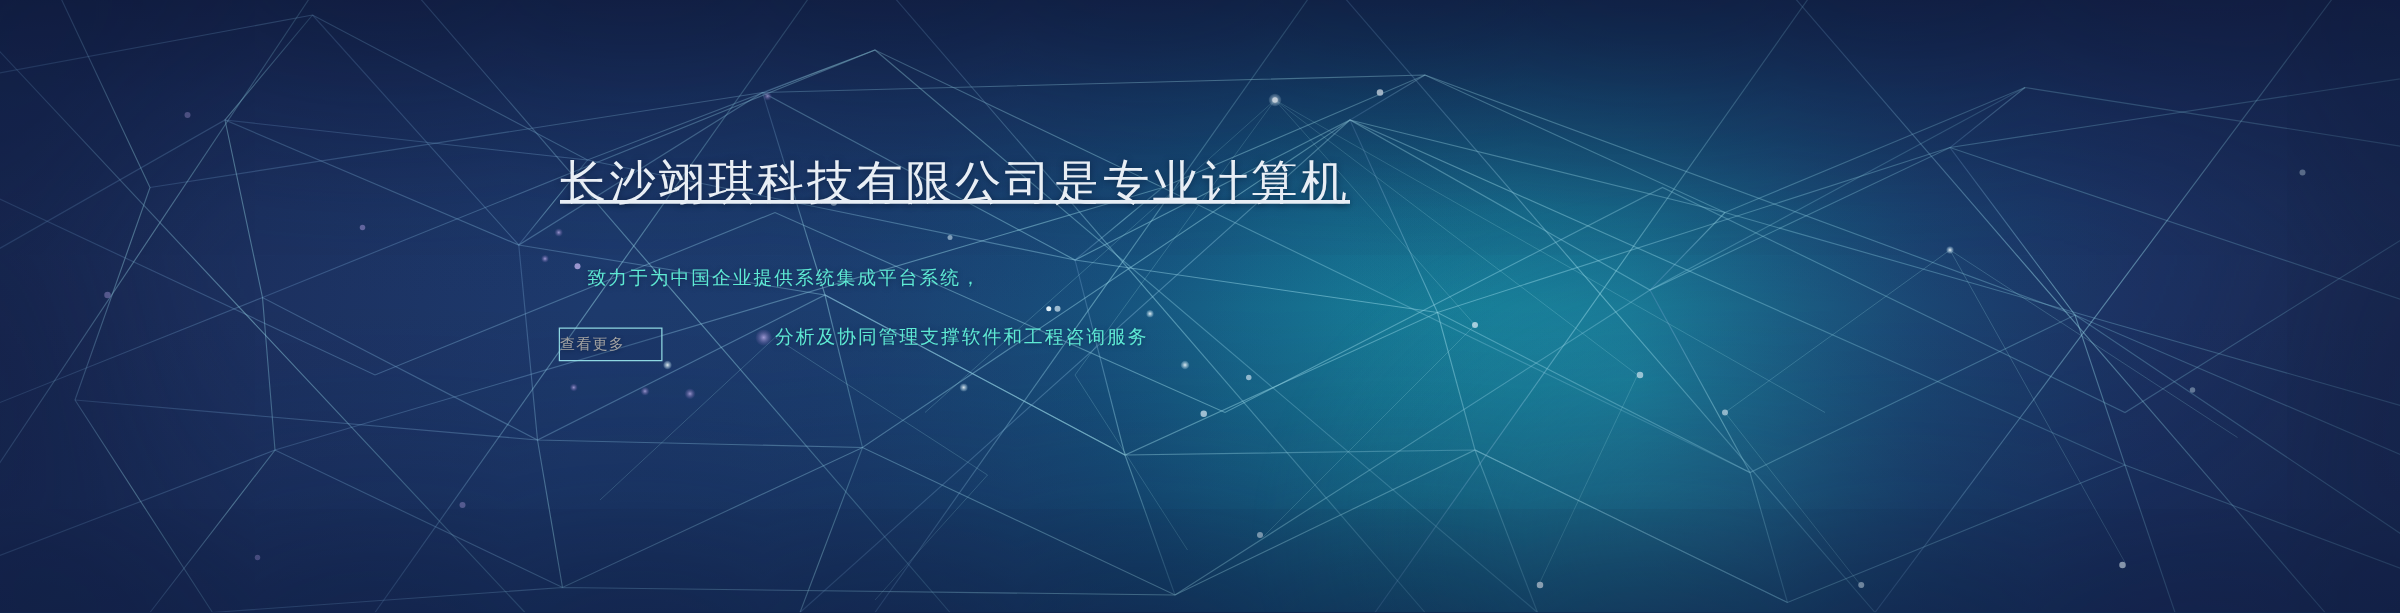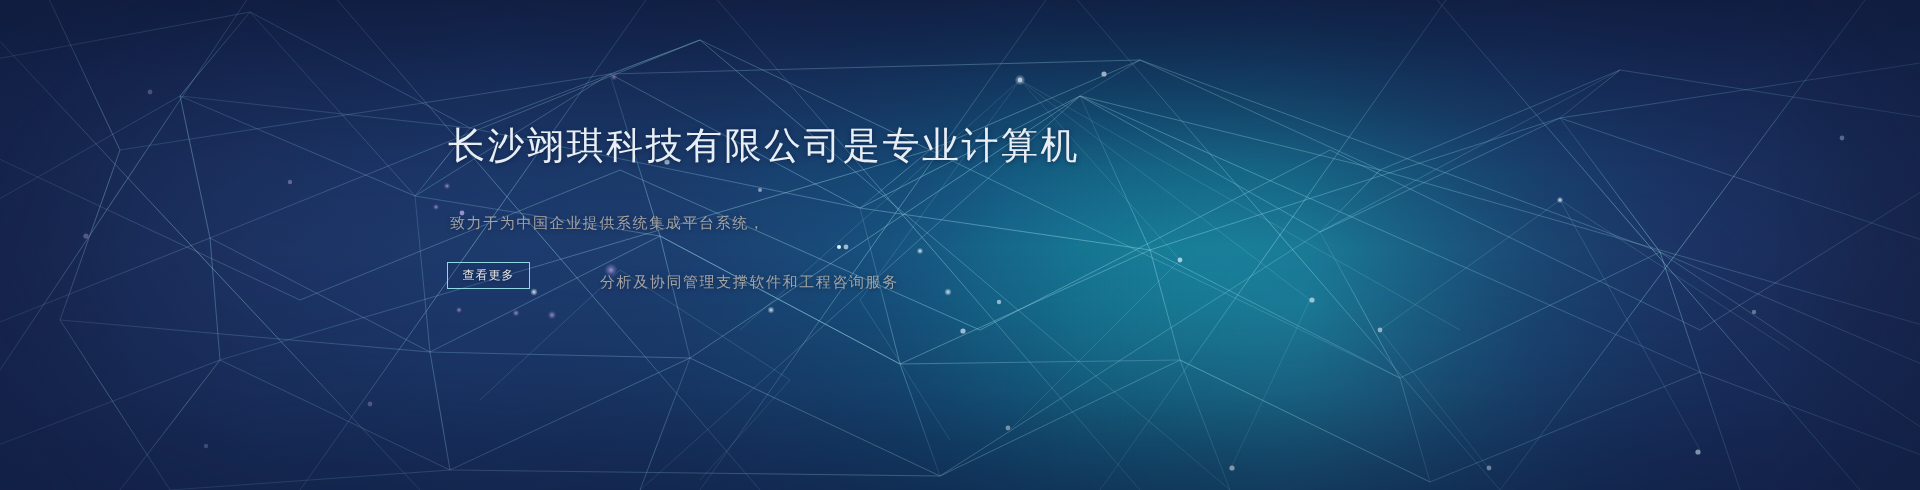--- a/index.html
+++ b/index.html
@@ -109,54 +109,53 @@
     top: 124px;
     width: 620px;
     color: #e8eef5;
     font-size: 37px;
     line-height: 44px;
     letter-spacing: 2.5px;
     font-weight: 400;
     text-shadow: 0 1px 5px rgba(8,22,48,0.55);
     white-space: nowrap;
   }
-  .headline-line { display: block; }
+  .headline-line { display: block; text-decoration: underline; }
 
   .subtitle {
     position: absolute;
-    left: 450px;
+    left: 470px;
     top: 212px;
     width: 640px;
-    color: #a3a3a3;
+    color: #5eead4;
     font-size: 15px;
     line-height: 21px;
     letter-spacing: 1.6px;
     font-weight: 400;
     text-shadow: 0 1px 4px rgba(8,22,48,0.5);
     white-space: nowrap;
   }
   .subtitle-line-2 {
     display: block;
-    margin-top: 38px;
+    margin-top: 26px;
     margin-left: 150px;
   }
 
   .more-button {
     position: absolute;
     left: 447px;
     top: 262px;
     width: 83px;
     height: 27px;
     border: 1px solid #8fd8e2;
     background: rgba(20,45,88,0.18);
-    color: #e5e5e5;
+    color: #a3a3a3;
     font-size: 12px;
     letter-spacing: 1px;
     line-height: 25px;
-    text-align: center;
     cursor: pointer;
     box-sizing: border-box;
     text-shadow: 0 1px 3px rgba(8,22,48,0.6);
   }
 </style>
 </head>
 <body>
 
 <div class="banner">
 

